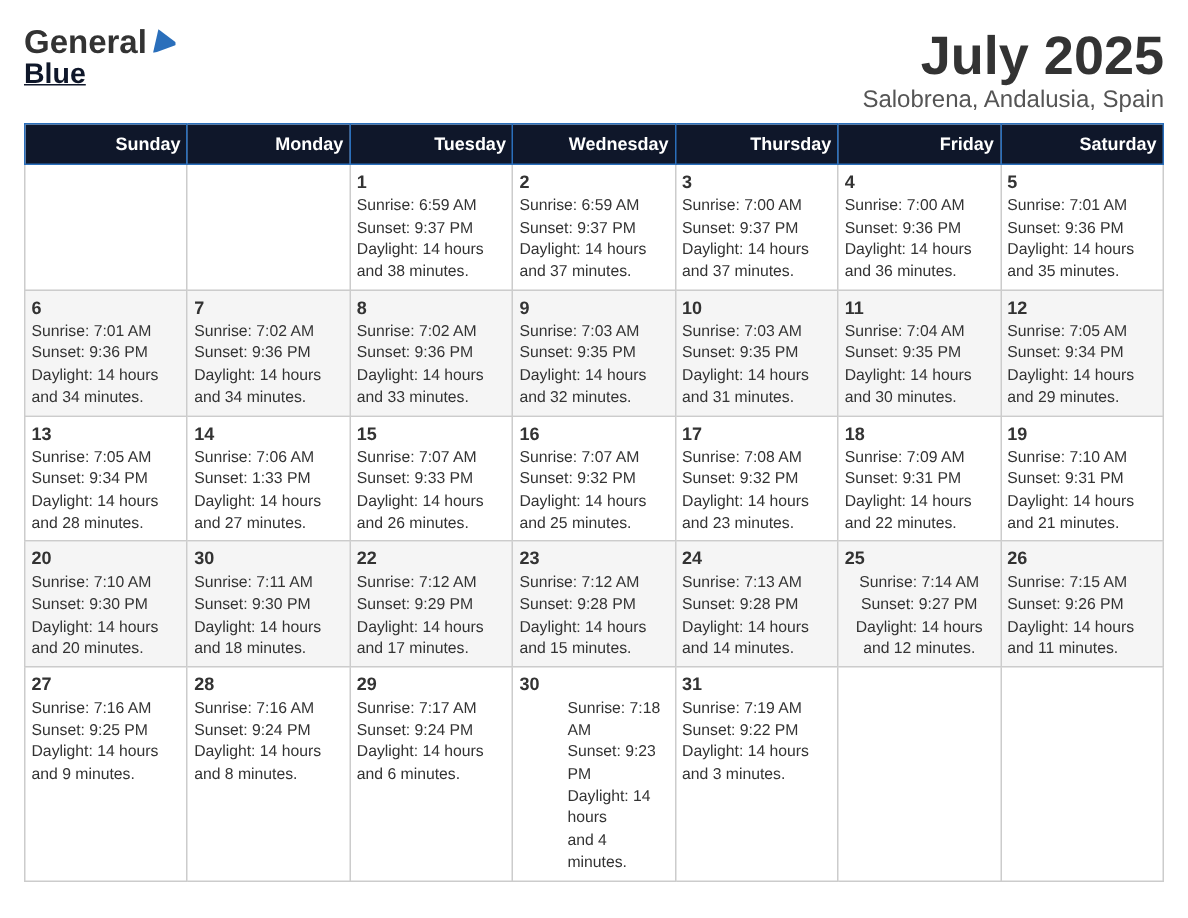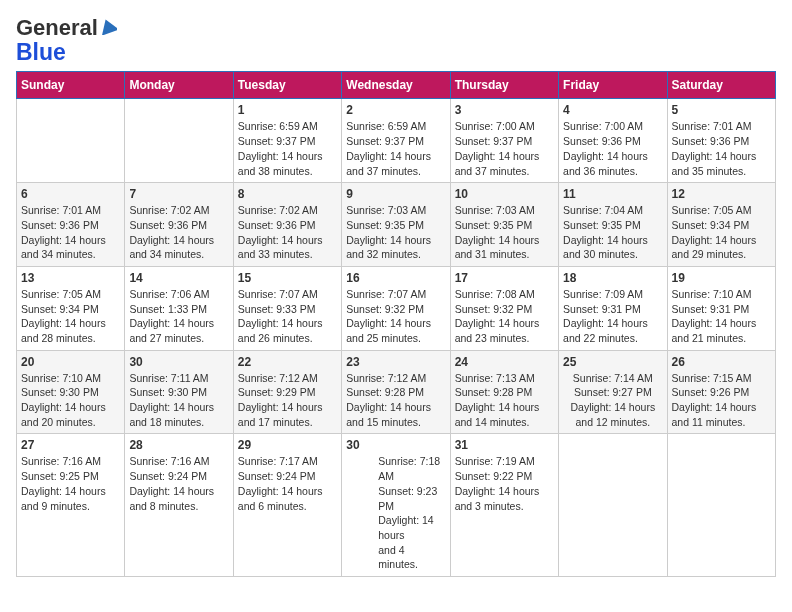--- a/index.html
+++ b/index.html
@@ -20,46 +20,47 @@
       display: flex;
       flex-direction: column;
       line-height: 1.1;
     }
     .logo-general {
       font-size: 22px;
       font-weight: bold;
       color: #333;
     }
     .logo-blue {
-      font-size: 23px;
-      font-weight: bold;
-      color: #1d4ed8;
+      font-size: 19px;
+      font-weight: bold;
+      color: #0f172a;
+      text-decoration: underline;
     }
     .title-block {
       text-align: right;
     }
     .month-title {
       font-size: 36px;
       font-weight: bold;
       color: #333;
     }
     .location {
       font-size: 16px;
       color: #555;
     }
     .calendar {
       width: 100%;
       border-collapse: collapse;
       font-size: 11px;
     }
     .calendar th {
-      background: #be185d;
+      background: #0f172a;
       color: #fff;
       padding: 6px 4px;
-      text-align: left;
+      text-align: right;
       font-size: 12px;
       font-weight: bold;
       border: 1px solid #2a6fbb;
     }
     .calendar td {
       border: 1px solid #ccc;
       vertical-align: top;
       padding: 4px;
       width: calc(100% / 7);
       min-height: 80px;
@@ -90,20 +91,24 @@
 <div class="header">
   <div class="logo">
     <div style="display:flex;align-items:center;">
       <span class="logo-general">General</span>
       <svg width="18" height="18" viewBox="0 0 18 18" style="margin-left:1px;margin-top:-4px;">
         <polygon points="9,2 18,16 0,16" fill="#2a6fbb" transform="rotate(-20,9,9)"></polygon>
       </svg>
     </div>
     <div><span class="logo-blue">Blue</span></div>
   </div>
+  <div class="title-block">
+    <div class="month-title">July 2025</div>
+    <div class="location">Salobrena, Andalusia, Spain</div>
+  </div>
 </div>
 
 <table class="calendar">
   <thead>
     <tr>
     <th>Sunday</th>
         <th>Monday</th>
         <th>Tuesday</th>
         <th>Wednesday</th>
         <th>Thursday</th>

